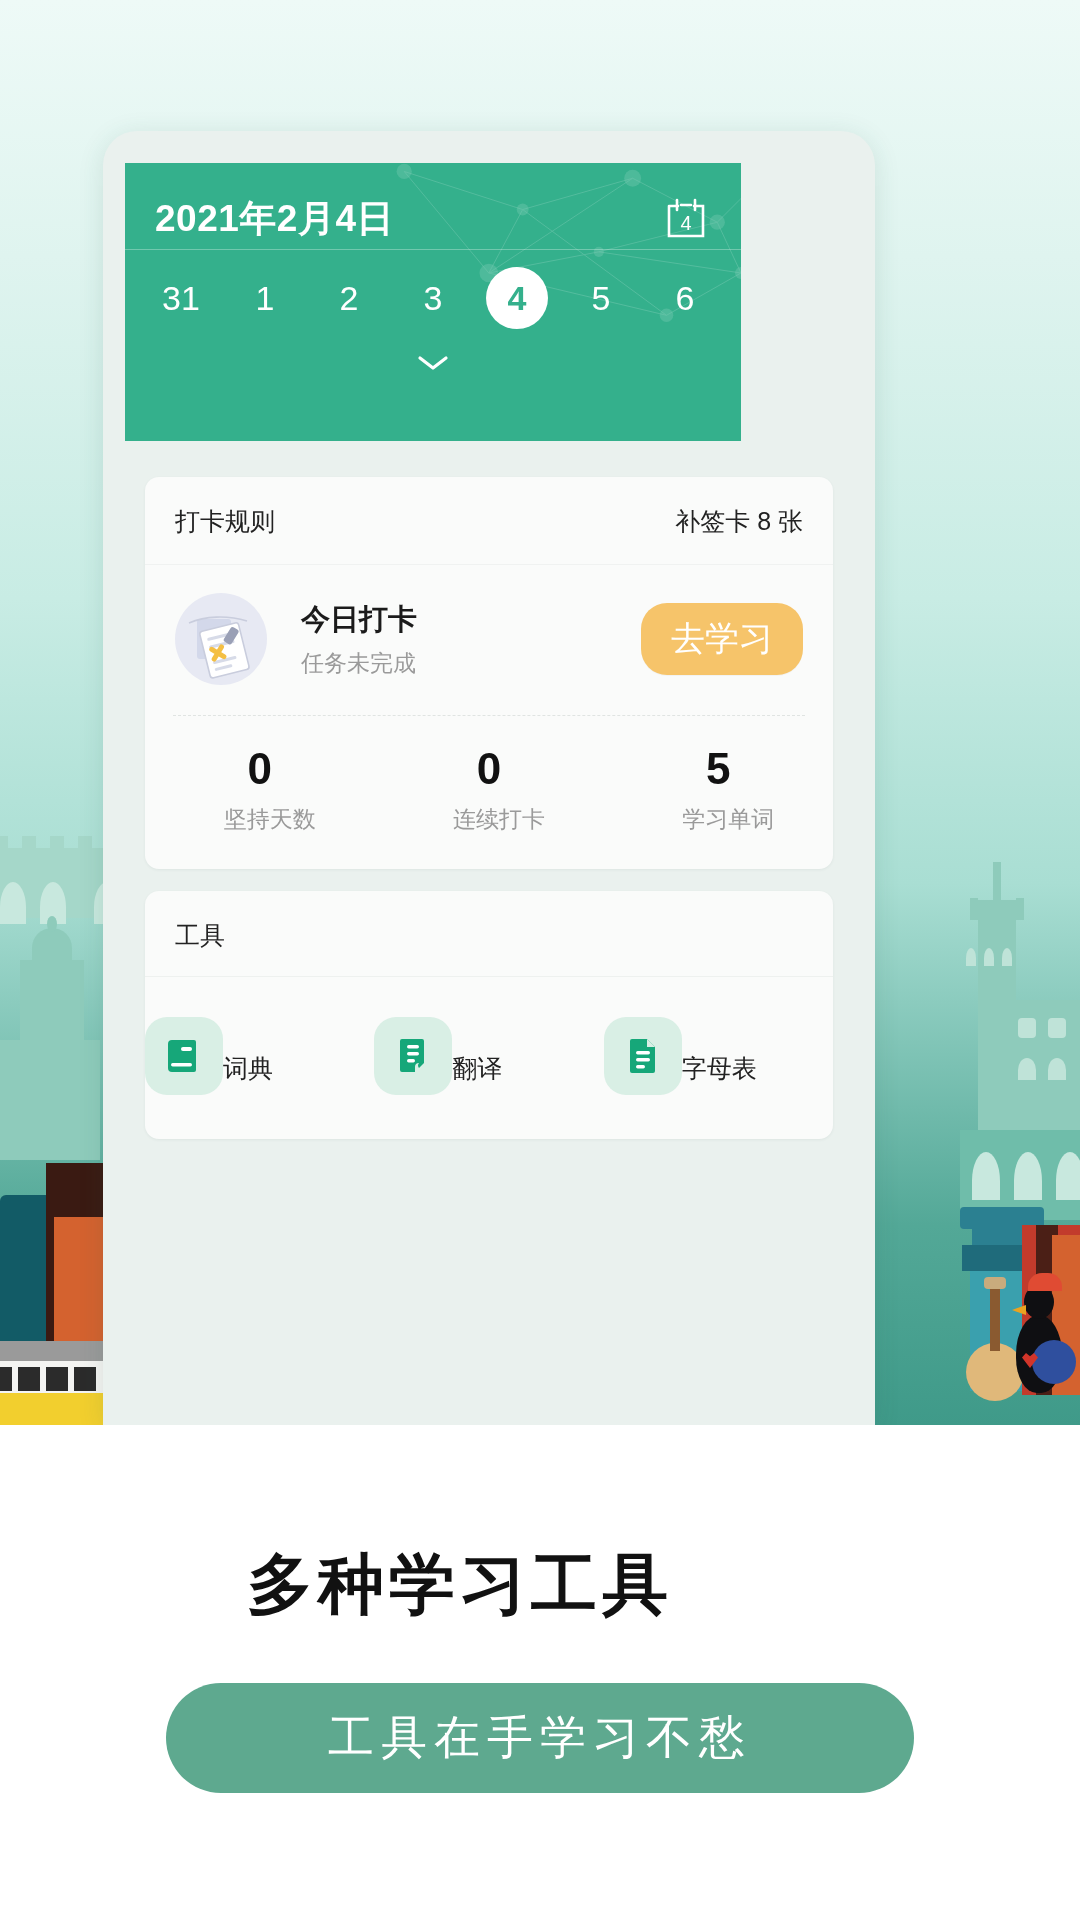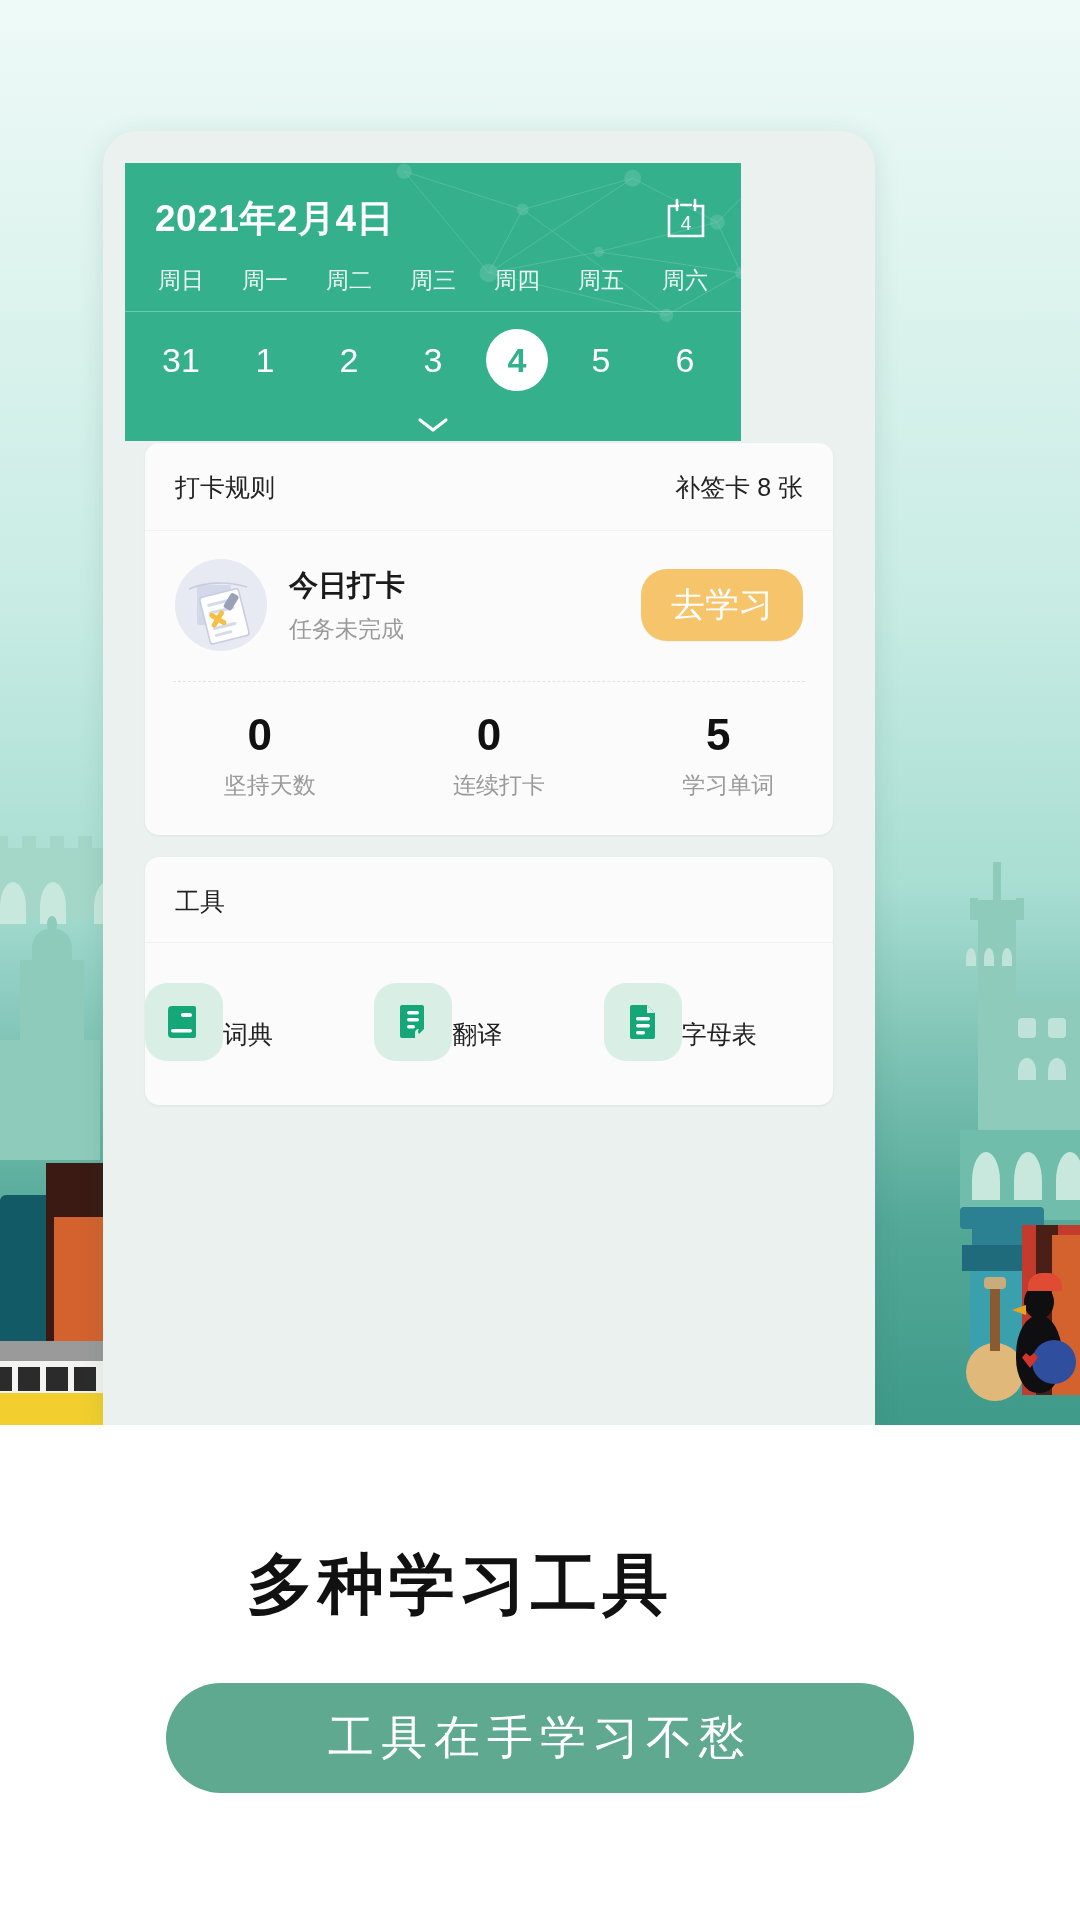--- a/index.html
+++ b/index.html
@@ -56,37 +56,37 @@
   #date-row { position:relative; display:flex; padding:0 14px; height:96px; align-items:center; }
   #date-row .dc { flex:1; display:flex; align-items:center; justify-content:center; }
   #date-row .dnum {
     color:#ffffff; font-size:34px; width:62px; height:62px; line-height:62px;
     text-align:center; border-radius:50%;
   }
   #date-row .dnum.sel { background:#ffffff; color:#34b08c; font-weight:bold; }
   #chev-row { position:relative; height:34px; display:flex; align-items:center; justify-content:center; }
 
   
-  #content { padding:2px 20px 0 20px; }
+  #content { padding:36px 20px 0 20px; }
 
   .card {
     background:#fafbfa; border-radius:14px; box-shadow:0 1px 3px rgba(60,90,80,.07);
     margin-bottom:22px;
   }
   .card-head {
     display:flex; align-items:center; justify-content:space-between;
     padding:28px 30px 26px 30px;
     border-bottom:1px solid #f0f2f1;
   }
   .card-head .lbl { font-size:25px; color:#222; }
   .card-head .rgt { font-size:25px; color:#222; }
 
   .task-row { display:flex; align-items:center; padding:28px 30px 30px 30px; }
   .task-ill { width:92px; height:92px; flex:0 0 92px; }
-  .task-text { margin-left:22px; flex:1; }
+  .task-text { margin-left:34px; flex:1; }
   .task-title { font-size:29px; font-weight:bold; color:#1b1b1b; }
   .task-sub { font-size:23px; color:#9a9a9a; margin-top:8px; }
   .task-btn {
     background:#f6c46a; color:#ffffff; font-size:34px;
     padding:13px 30px; border-radius:26px; border:none; cursor:pointer;
     box-shadow:0 1px 0 rgba(0,0,0,.03);
   }
 
   .dashed { border-top:1px dashed #e0e4e2; margin:0 28px; }
 
@@ -221,29 +221,20 @@
             <svg viewBox="0 0 50 50" width="50" height="50">
               <path d="M8 12 L8 42 L42 42 L42 12 L33 12 M17 12 L8 12" stroke="#fff" stroke-width="2.6" fill="none" stroke-linecap="round"></path>
               <line x1="16" y1="6" x2="16" y2="16" stroke="#fff" stroke-width="2.6" stroke-linecap="round"></line>
               <line x1="34" y1="6" x2="34" y2="16" stroke="#fff" stroke-width="2.6" stroke-linecap="round"></line>
               <line x1="20" y1="11" x2="30" y2="11" stroke="#fff" stroke-width="2.6" stroke-linecap="round"></line>
               <text x="25" y="36" font-family="Liberation Sans, sans-serif" font-size="20" fill="#fff" text-anchor="middle">4</text>
             </svg>
           </div>
         </div>
 
-        <div id="weekday-row">
-          <div class="wd">周日</div>
-          <div class="wd">周一</div>
-          <div class="wd">周二</div>
-          <div class="wd">周三</div>
-          <div class="wd">周四</div>
-          <div class="wd">周五</div>
-          <div class="wd">周六</div>
-        </div>
         <div id="wd-divider"></div>
 
         <div id="date-row">
           <div class="dc">
               <div class="dnum">31</div>
             </div>
           <div class="dc">
               <div class="dnum">1</div>
             </div>
           <div class="dc">

